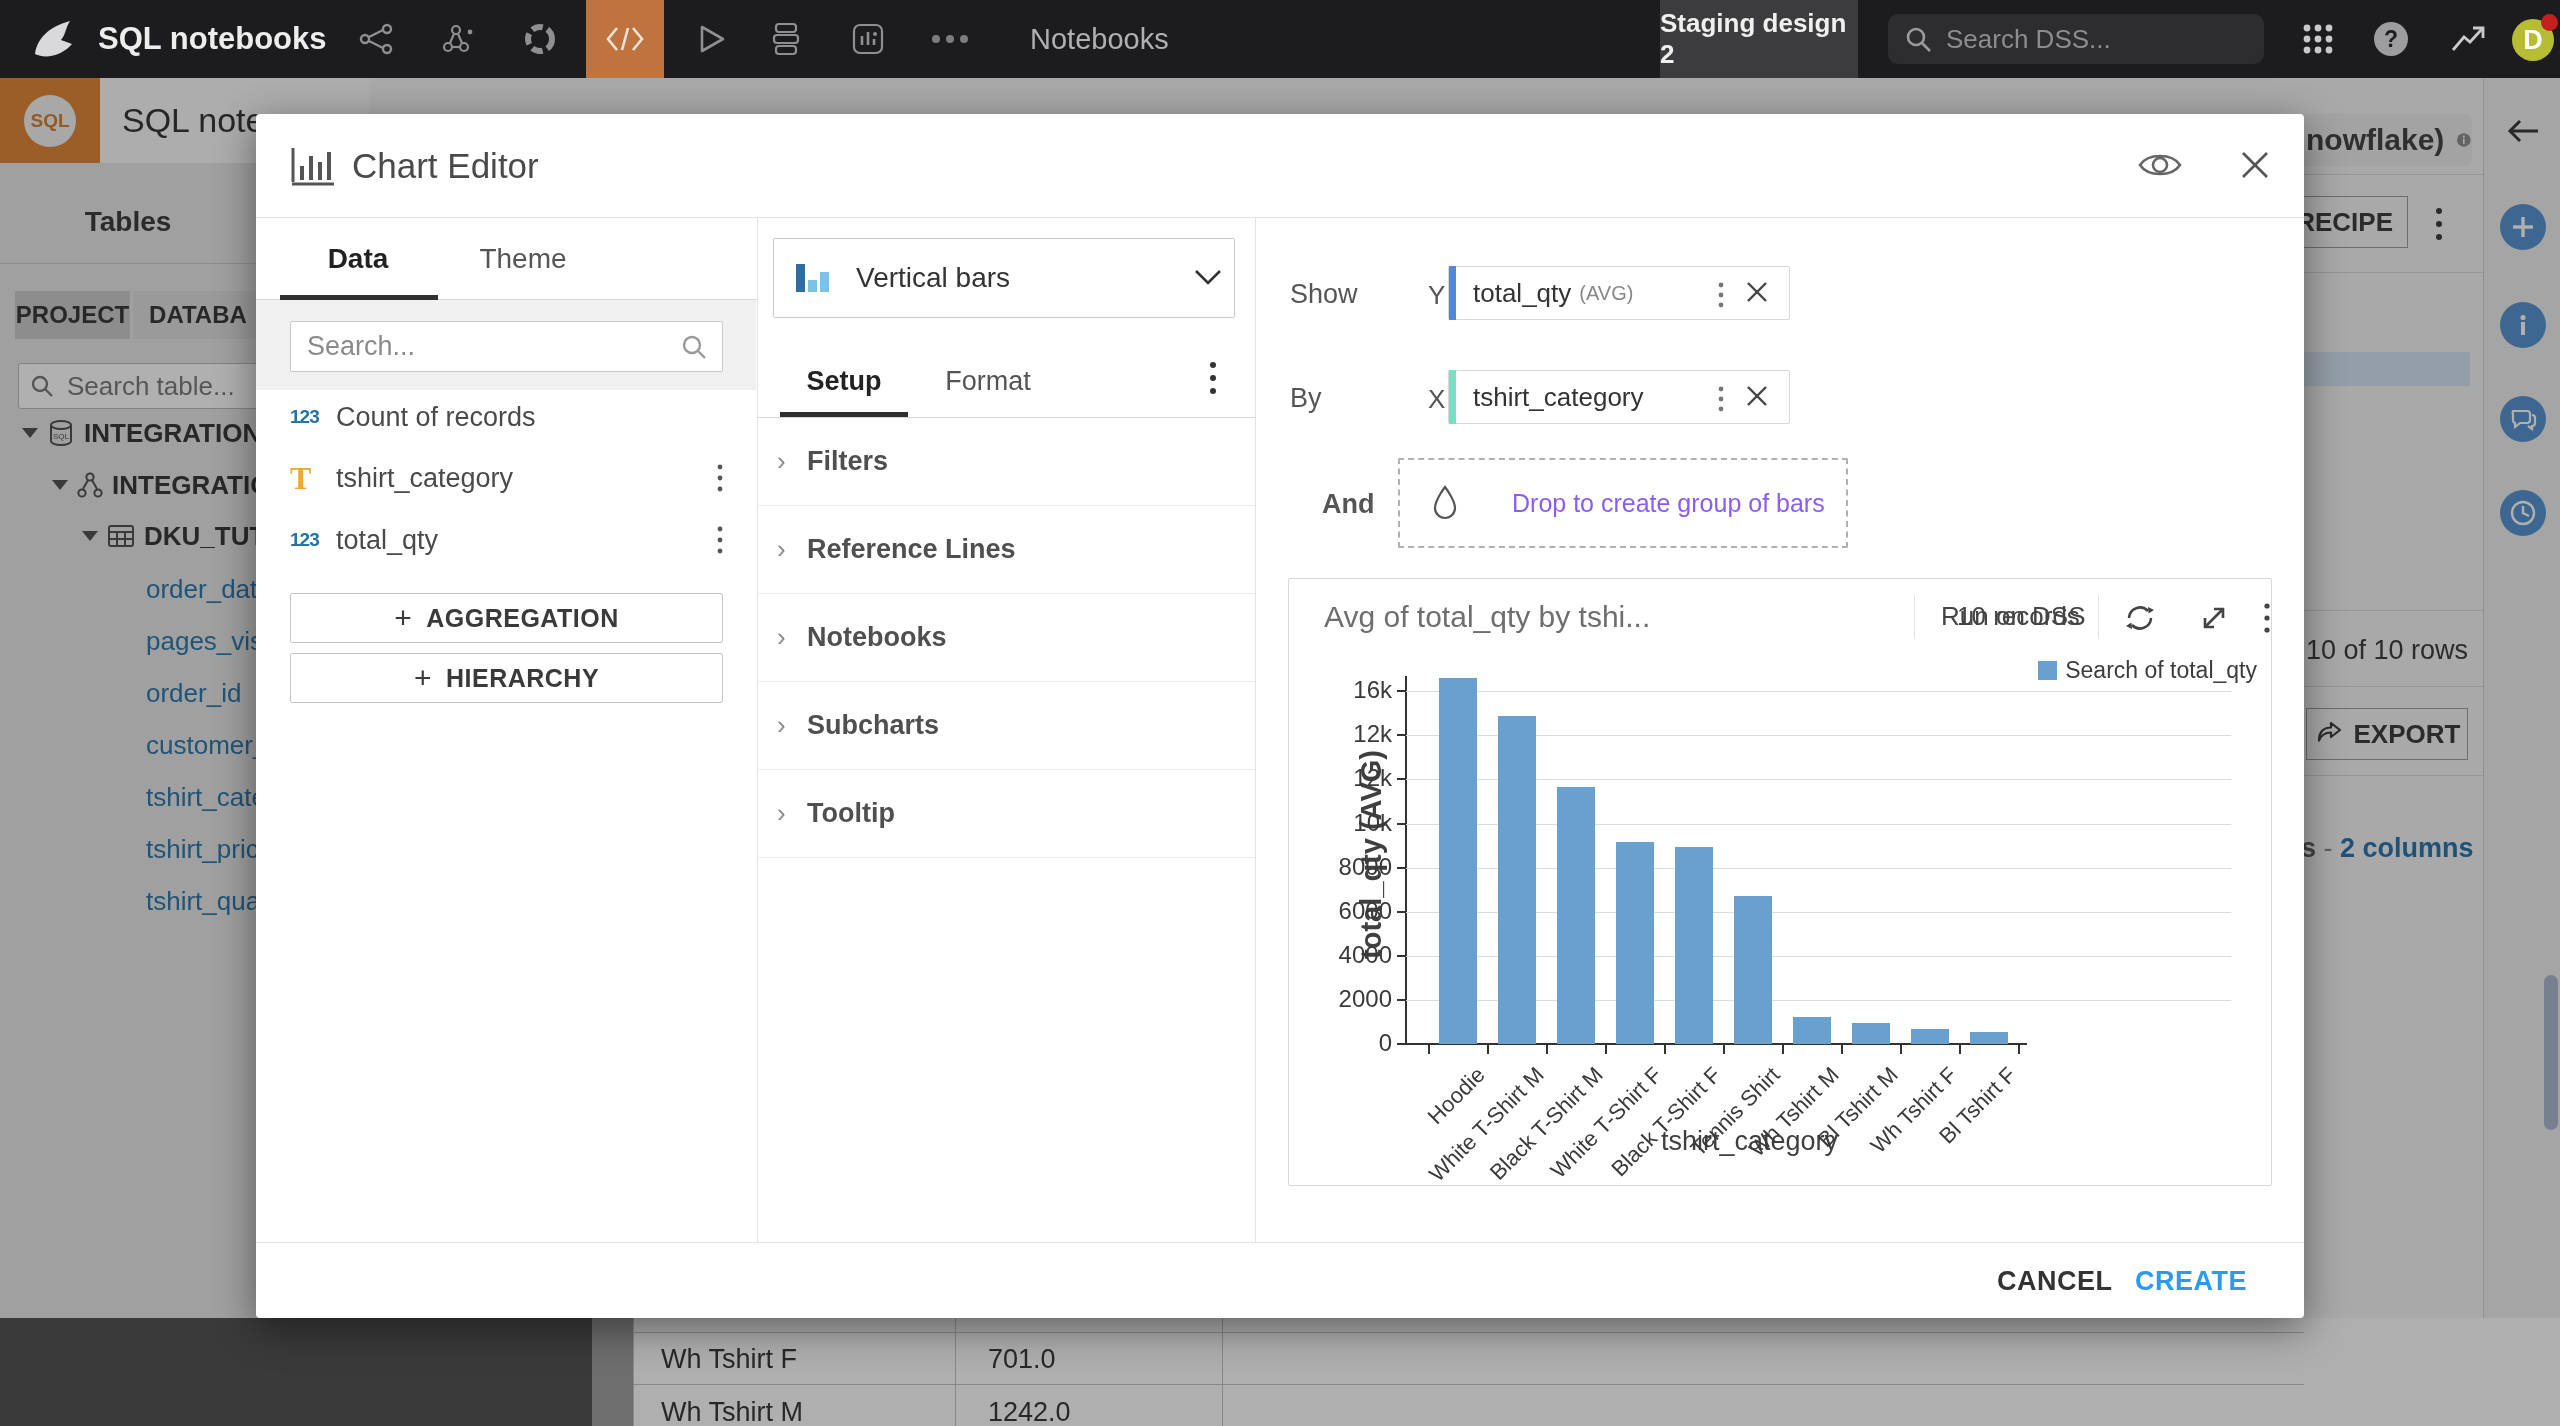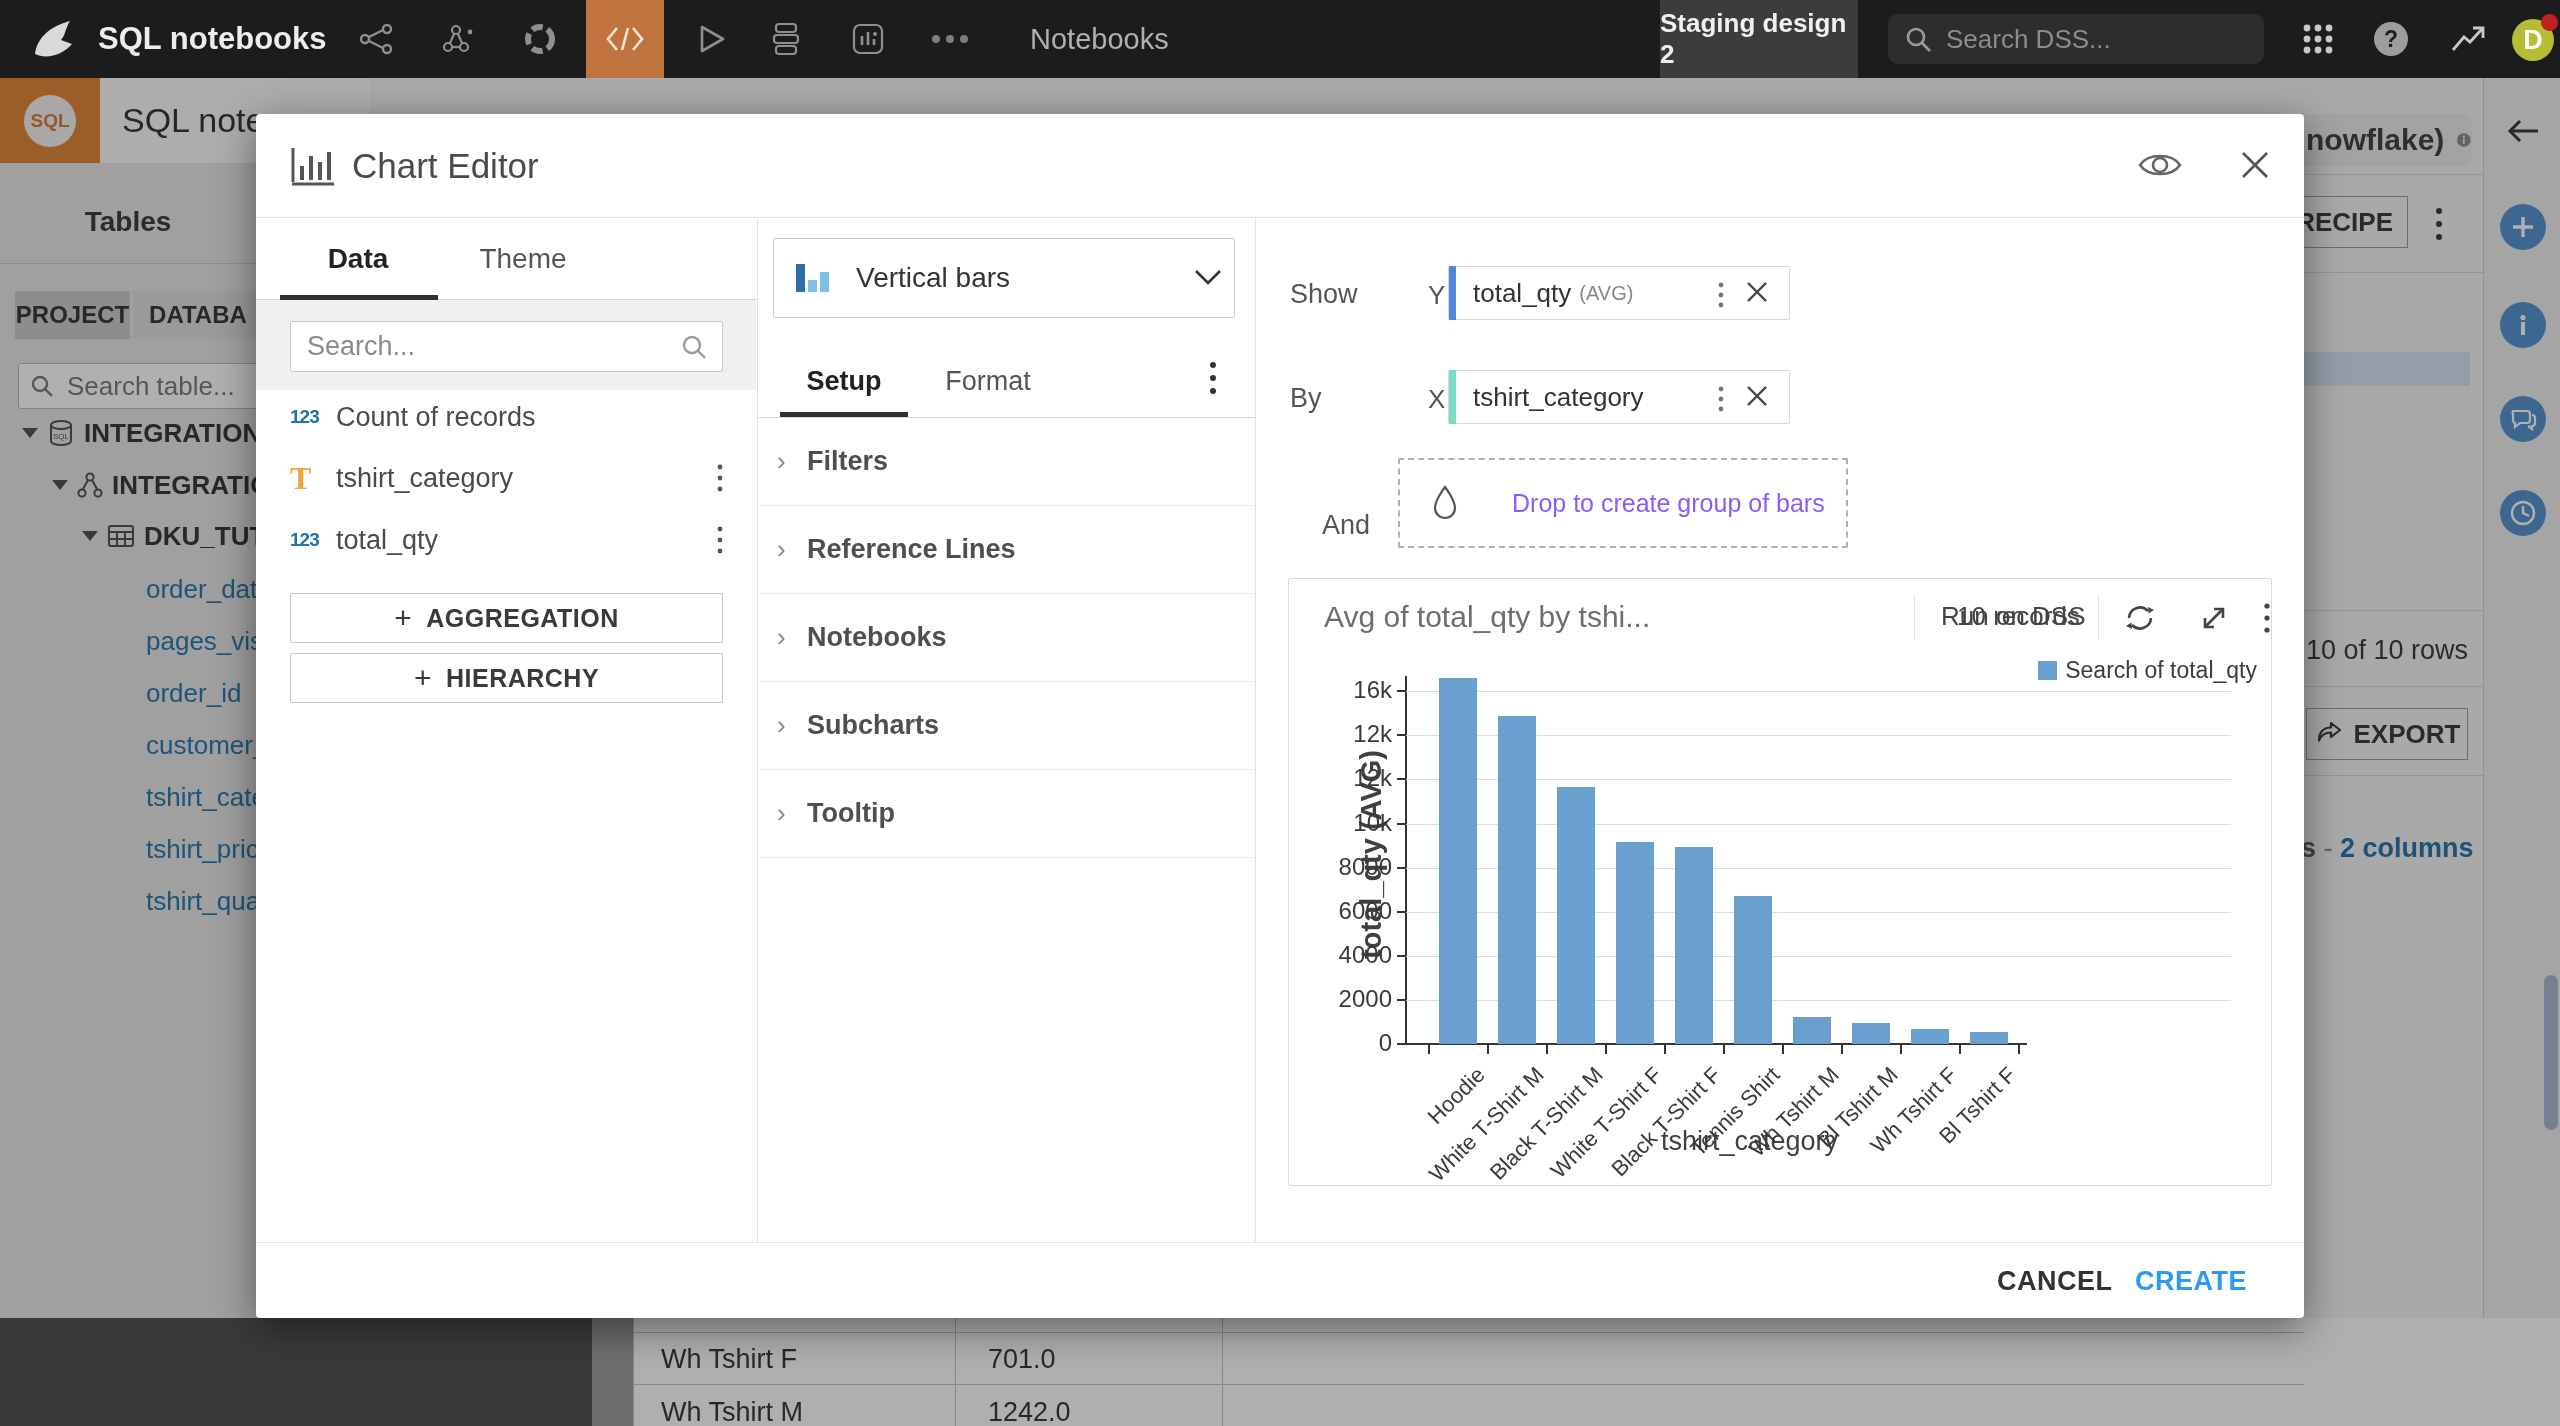--- a/index.html
+++ b/index.html
@@ -477,21 +477,21 @@
       <svg class="kebab" width="12" height="30" viewBox="0 0 12 30">
         <circle cx="6" cy="4" r="2.4" fill="#777"></circle>
           <circle cx="6" cy="14" r="2.4" fill="#777"></circle>
           <circle cx="6" cy="24" r="2.4" fill="#777"></circle>
       </svg>
       <svg class="pclose" width="24" height="24" viewBox="0 0 24 24">
         <line x1="3" y1="3" x2="21" y2="21" stroke="#444" stroke-width="2.4"></line>
           <line x1="21" y1="3" x2="3" y2="21" stroke="#444" stroke-width="2.4"></line>
       </svg>
     </div>
-    <div class="map-label" style="left:1066px;top:396px;">And</div>
+    <div class="map-label" style="left:1066px;top:375px;font-weight:bold;">And</div>
     <div id="drop-zone">
       <svg style="margin-left:30px;" width="30" height="38" viewBox="0 0 30 38">
         <path d="M15 3 C15 3 5 16 5 24 a10 10 0 0 0 20 0 C25 16 15 3 15 3 Z" fill="none" stroke="#555" stroke-width="2.2"></path>
       </svg>
       <span class="hint">Drop to create group of bars</span>
     </div>
 
     <div id="chart-card">
       <div id="cc-title">Avg of total_qty by tshi...</div>
       <div class="cc-div" style="left:625px;"></div>

